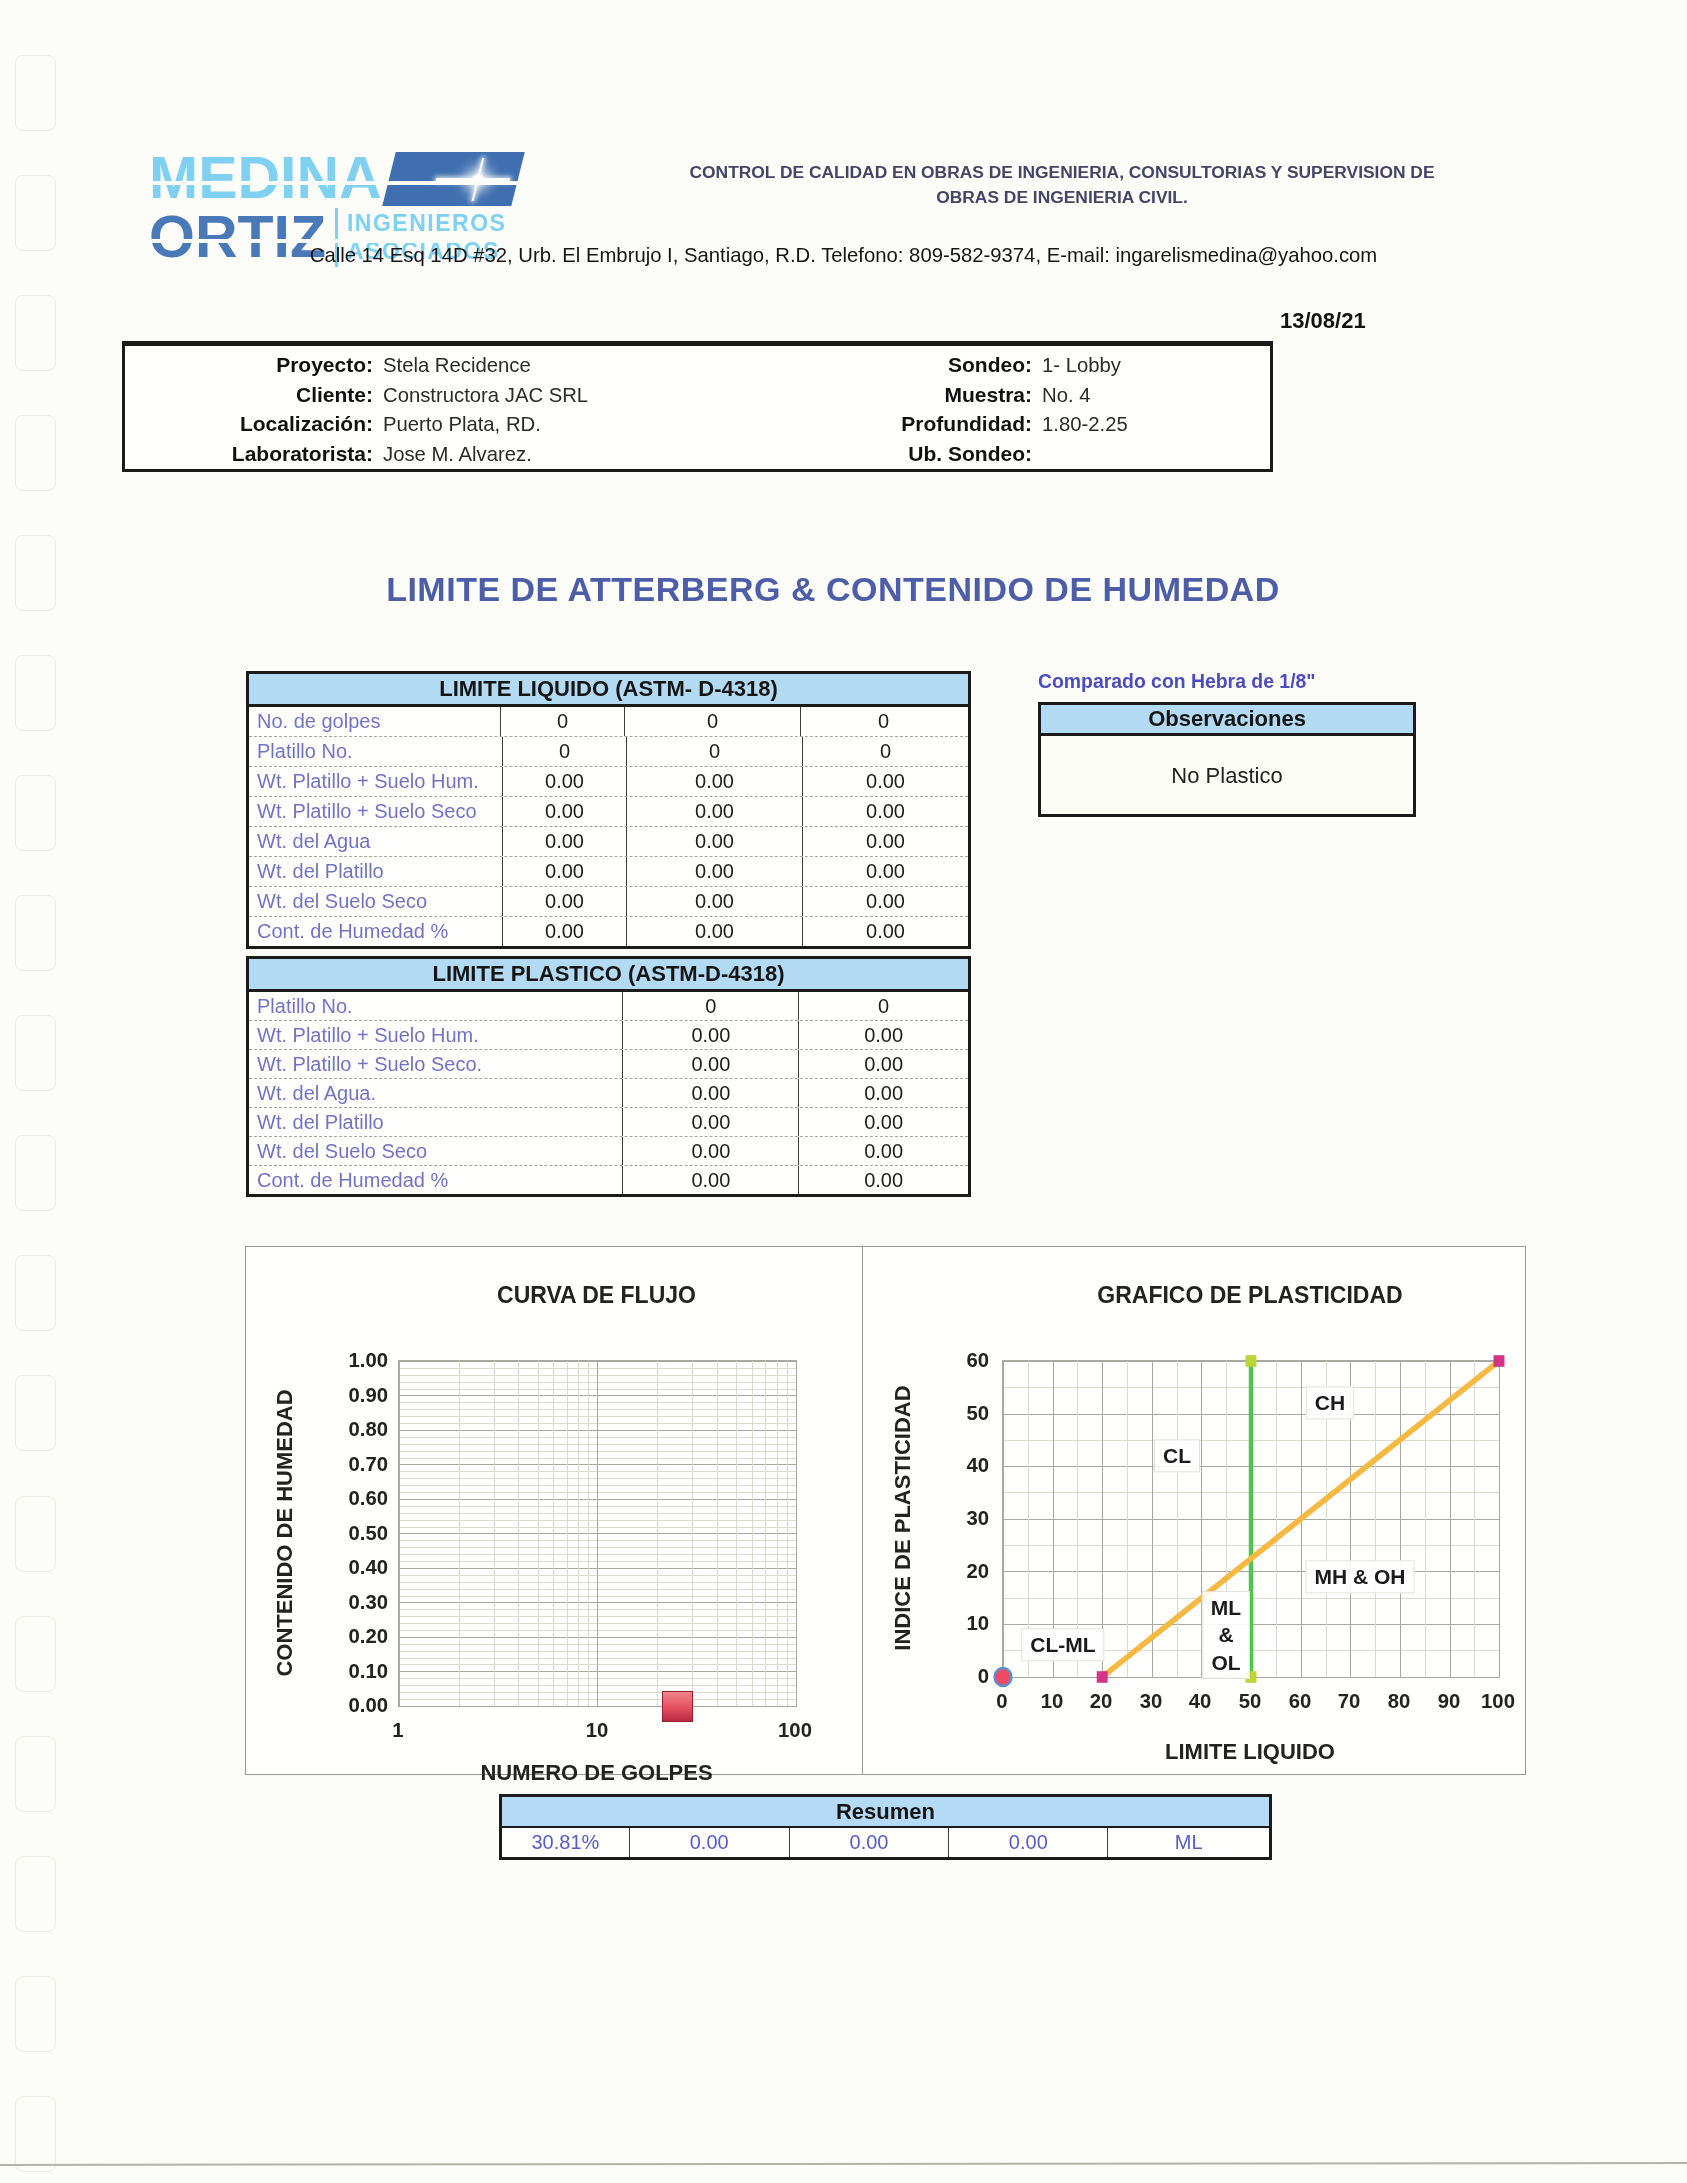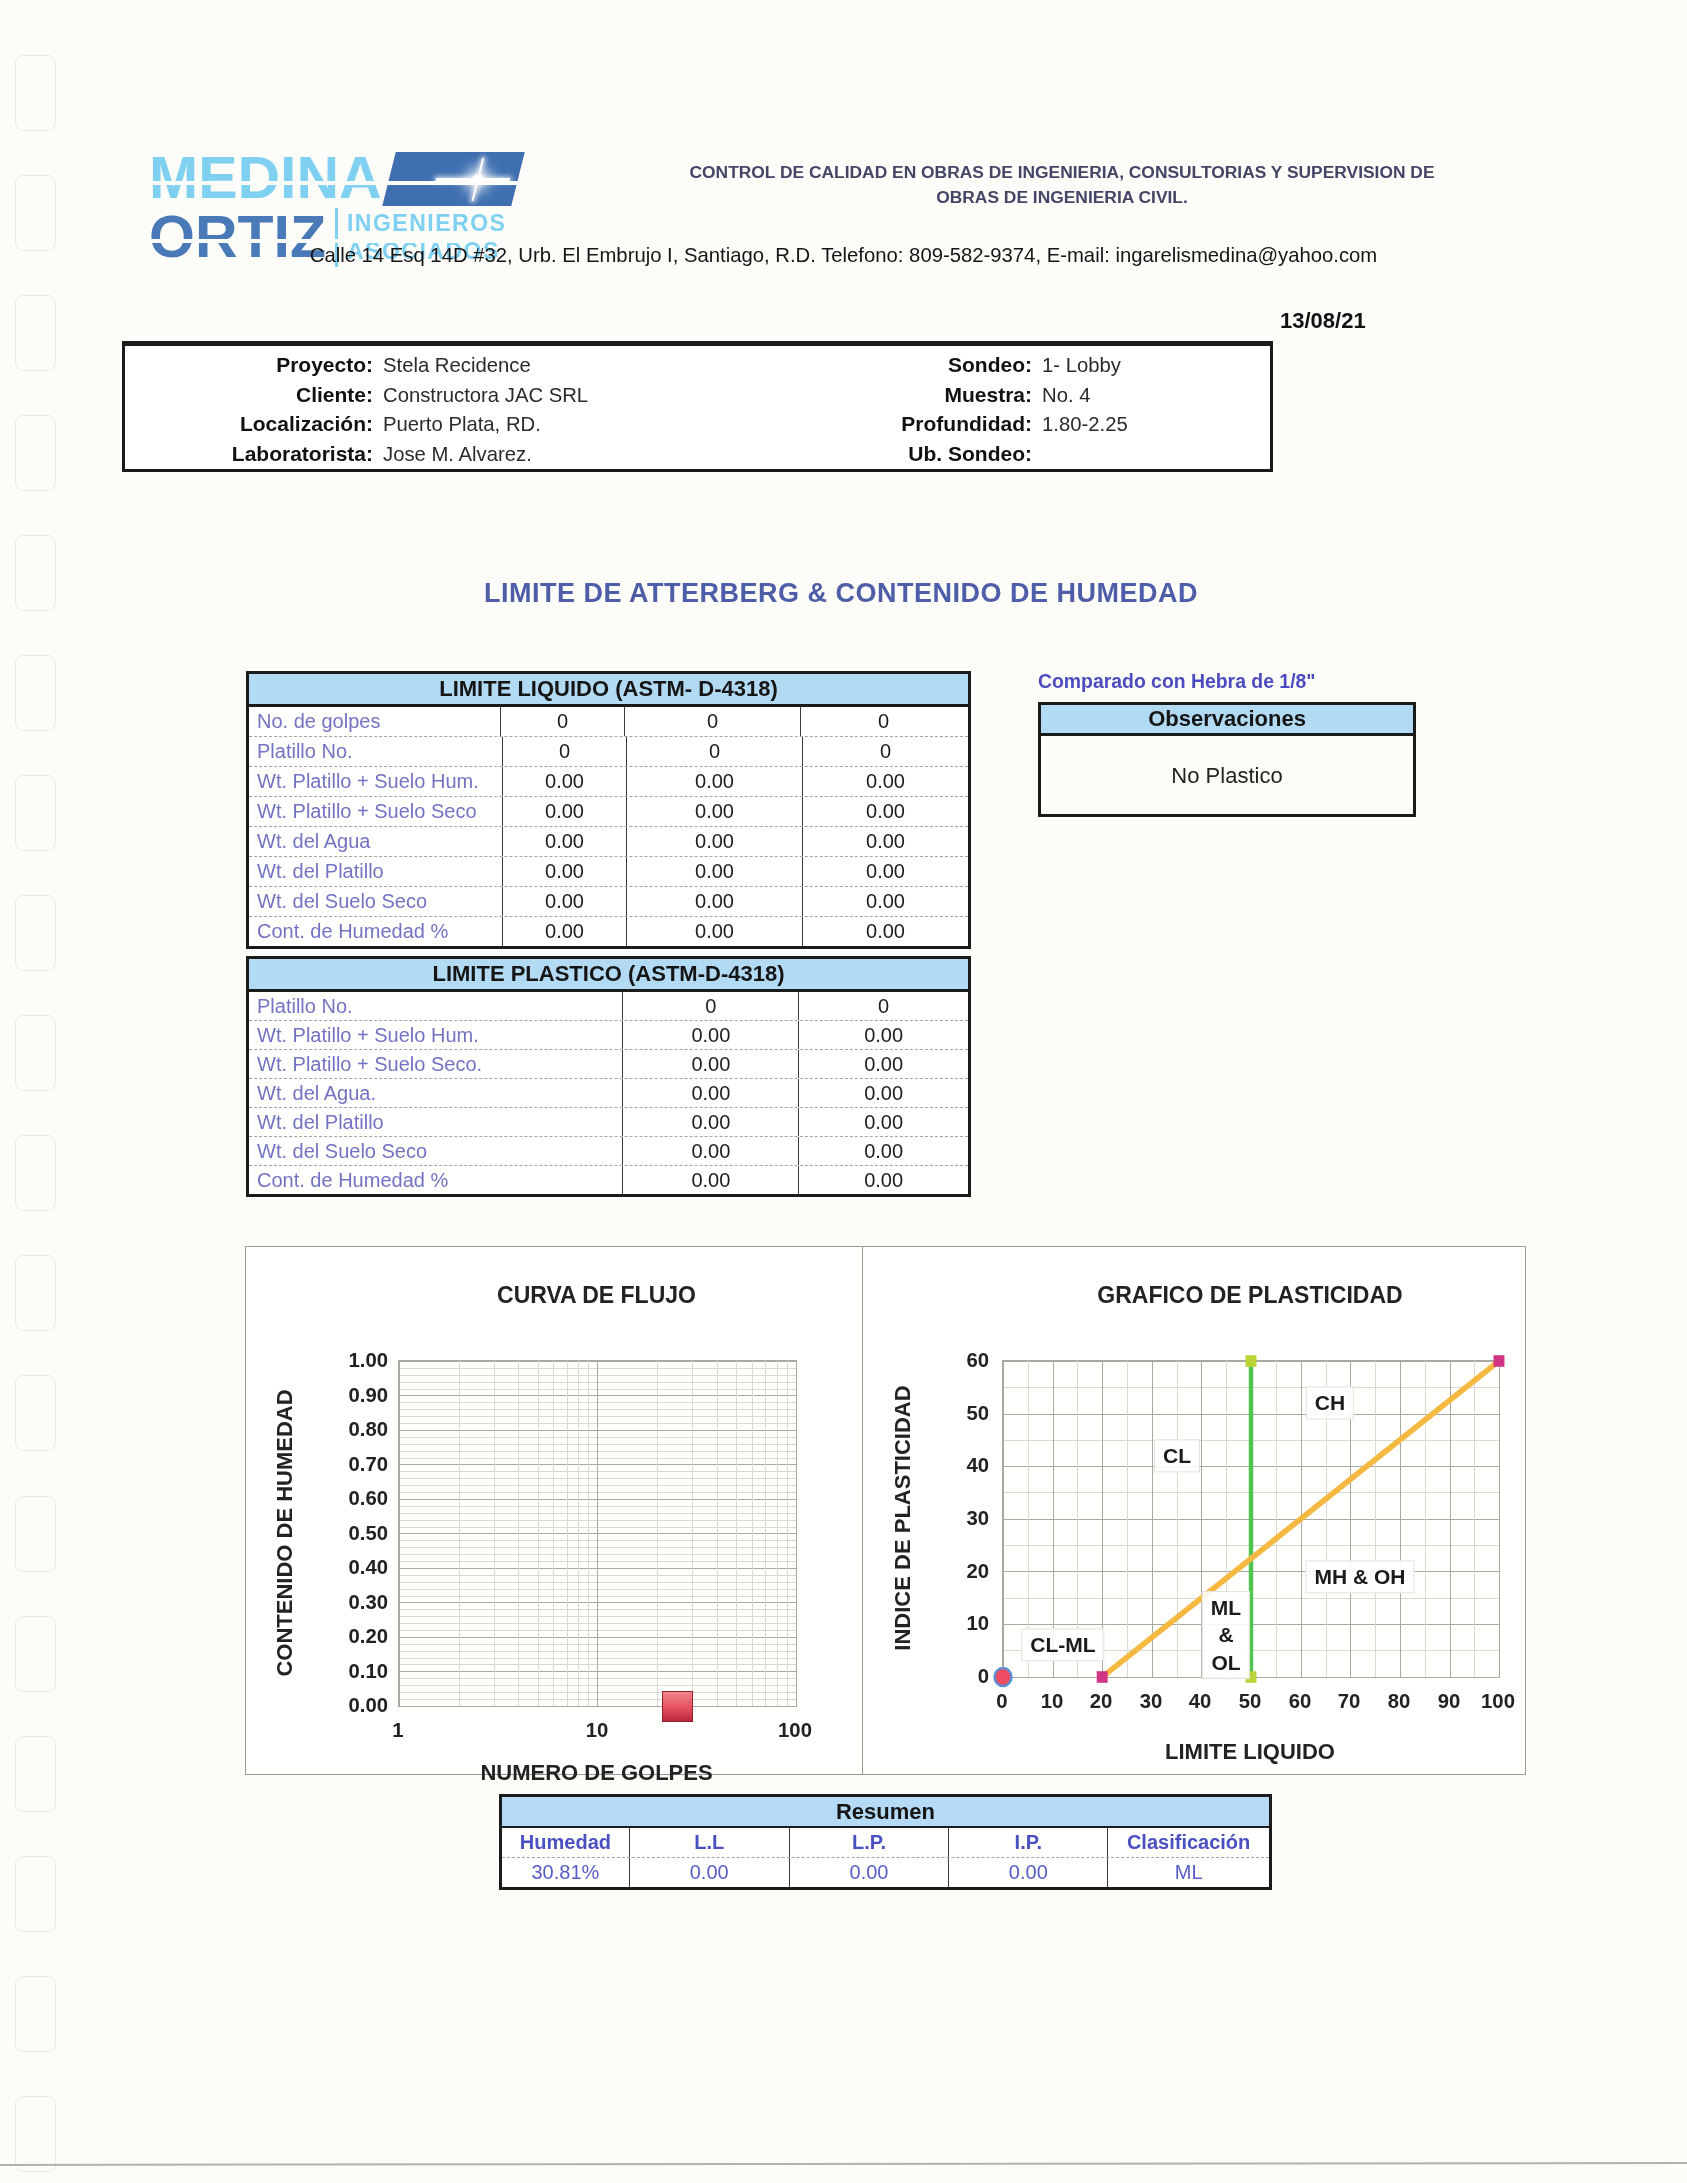--- a/index.html
+++ b/index.html
@@ -43,21 +43,21 @@
   .proj-col.left{width:774px;}
   .proj-col.right{width:635px;}
   .proj-row{display:flex;align-items:baseline;}
   .proj-label{font-weight:700;font-size:21px;color:#111;text-align:right;}
   .proj-col.left  .proj-label{width:248px;}
   .proj-col.right .proj-label{width:278px;}
   .proj-value{font-size:20.3px;color:#2b2b2b;margin-left:10px;}
 
   
   .main-title{position:absolute;left:164px;top:566px;width:1330px;text-align:center;
-        font-size:27px;font-weight:700;color:#4d5da8;letter-spacing:0.5px;margin:12px;}
+        font-size:34px;font-weight:700;color:#4d5da8;letter-spacing:0.5px;margin:4px;}
 
   
   .dtable{position:absolute;border:3.5px solid #1b1b1b;background:#fffffe;box-sizing:content-box;}
   .t-header{background:#b3daf3;border-bottom:3px solid #1b1b1b;display:flex;align-items:center;
         justify-content:center;font-weight:700;font-size:22px;color:#151515;}
   .tr{display:flex;}
   .tr + .tr{border-top:1px dashed #a4a69e;}
   .td{display:flex;align-items:center;box-sizing:border-box;}
   .td.lbl{color:#7373c4;font-size:20px;padding-left:8px;border-right:1.5px solid #3c3c3c;}
   .td.val{justify-content:center;font-size:20px;color:#1d1d1d;border-right:1.5px solid #3c3c3c;}
@@ -472,27 +472,20 @@
         <div class="xtick" style="left: 536px; top: 443px;">80</div>
         <div class="xtick" style="left: 586px; top: 443px;">90</div>
         <div class="xtick" style="left: 635px; top: 443px;">100</div>
         <div class="axis-label-y" style="left: 40px; top: 271px;">INDICE DE PLASTICIDAD</div>
         <div class="axis-label-x" style="left: 139px; width: 496px; top: 492px;">LIMITE LIQUIDO</div>
       </div>
   </div>
 
   <div class="res-table">
     <div class="res-title">Resumen</div>
-    <div class="res-row head" id="resHead">
-        <div class="res-cell" style="width: 128px;">Humedad</div>
-        <div class="res-cell" style="width: 160px;">L.L</div>
-        <div class="res-cell" style="width: 160px;">L.P.</div>
-        <div class="res-cell" style="width: 159px;">I.P.</div>
-        <div class="res-cell" style="width: 161px;">Clasificación</div>
-      </div>
     <div class="res-row vals" id="resVals">
         <div class="res-cell" style="width: 128px;">30.81%</div>
         <div class="res-cell" style="width: 160px;">0.00</div>
         <div class="res-cell" style="width: 160px;">0.00</div>
         <div class="res-cell" style="width: 159px;">0.00</div>
         <div class="res-cell" style="width: 161px;">ML</div>
       </div>
   </div>
 
   <div class="bottom-scan-line"></div>

